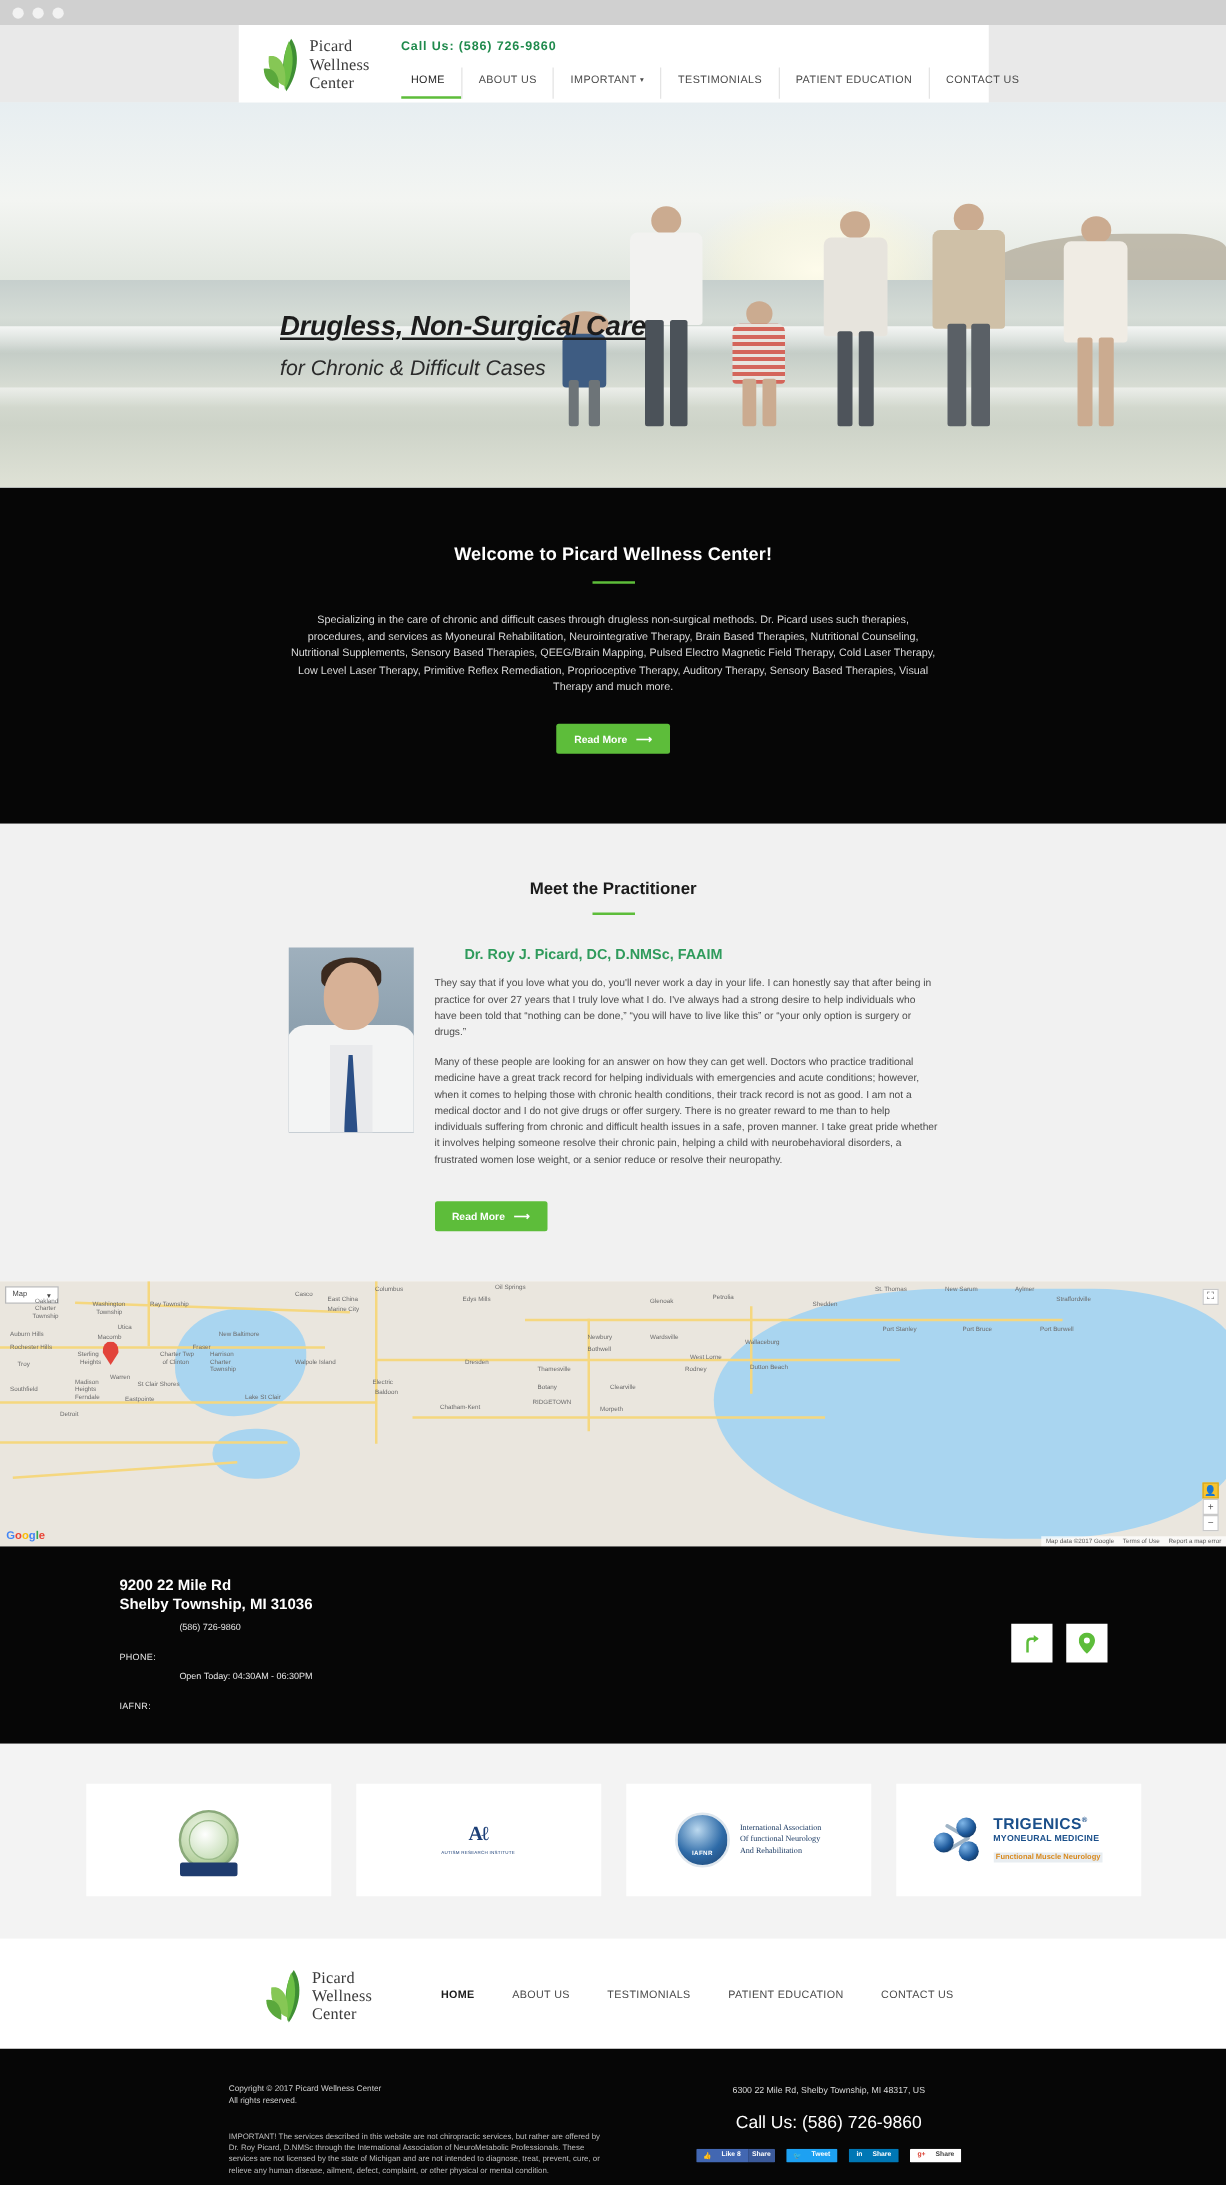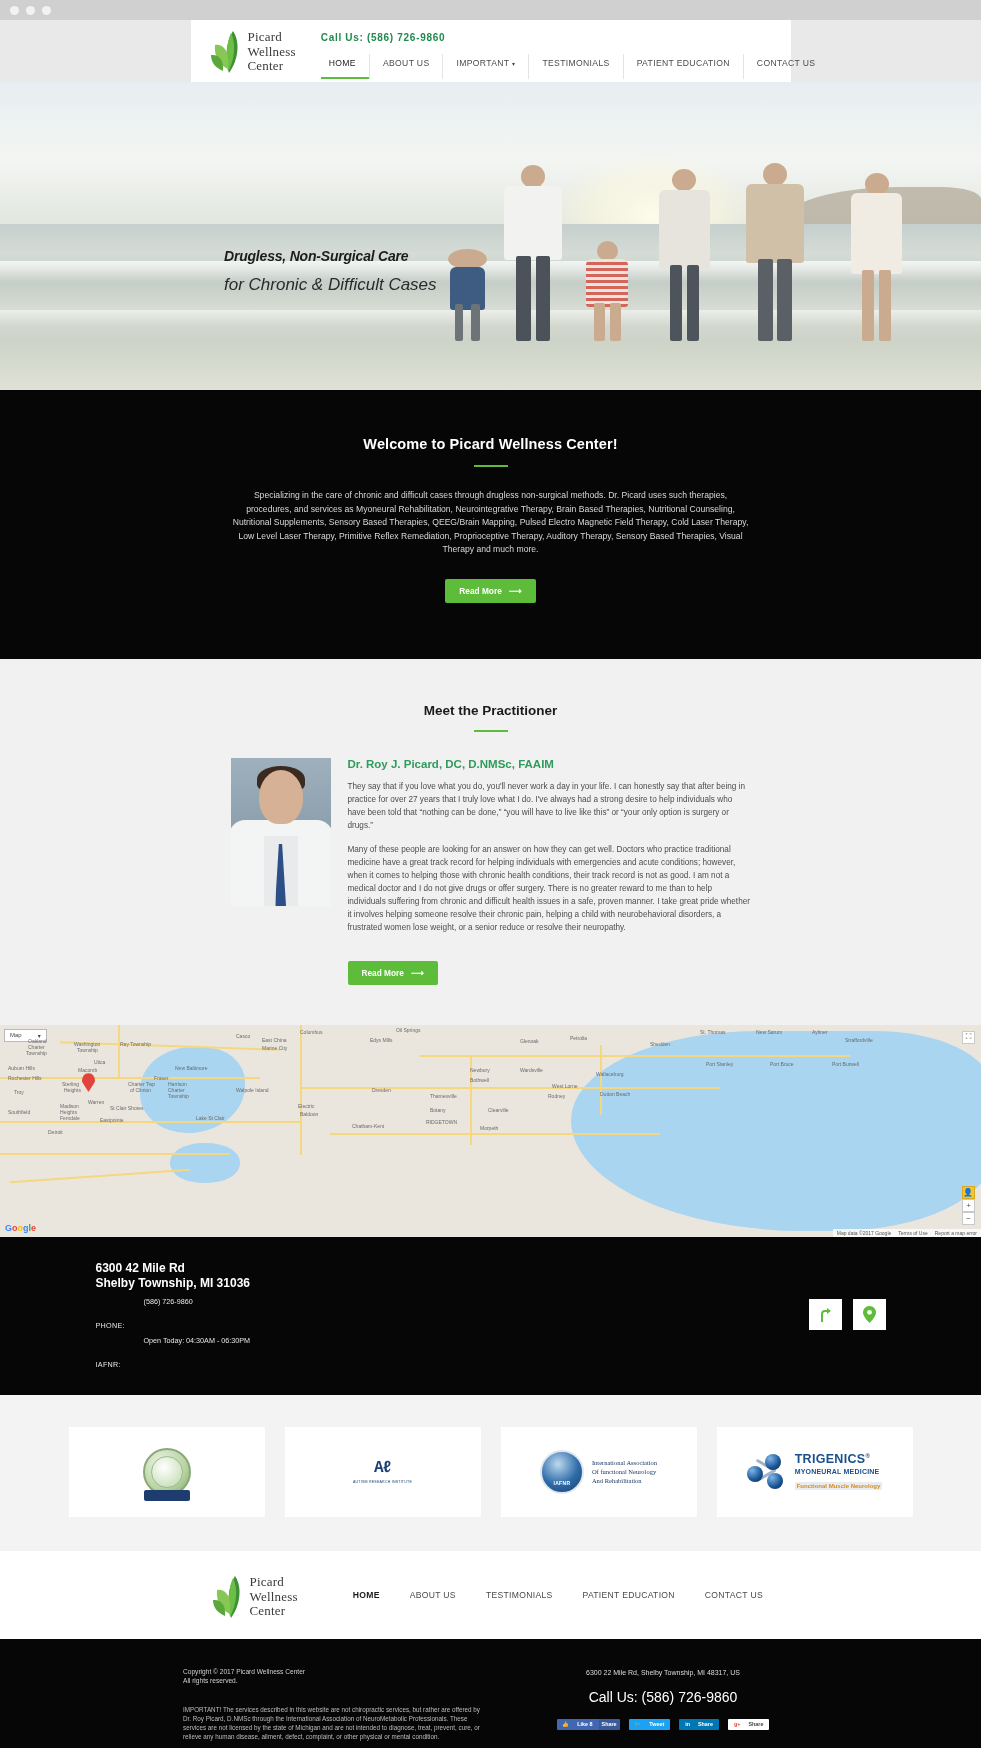--- a/index.html
+++ b/index.html
@@ -118,25 +118,26 @@
   .p-head { width: 100%; border-radius: 50%; background: #cbab90; position: absolute; }
   .p-body { position: absolute; border-radius: 6px 6px 3px 3px; }
   .p-leg { position: absolute; background: #5b5f63; border-radius: 2px; }
   .hero-text {
     position: absolute;
     left: 224px;
     top: 166px;
     z-index: 3;
   }
   .hero-l1 {
-    font-size: 14px;
+    font-size: 22px;
     font-weight: bold;
     font-style: italic;
     color: #1c1c1c;
     letter-spacing: -.2px;
+    text-decoration: underline;
   }
   .hero-l2 {
     font-size: 17px;
     font-style: italic;
     color: #2b2b2b;
     margin-top: 11px;
   }
 
   
   .welcome {
@@ -230,20 +231,21 @@
     position: absolute; left: 50%; bottom: 0; transform: translateX(-50%);
     width: 11px; height: 62px; background: #2b4f86;
     clip-path: polygon(35% 0, 65% 0, 100% 100%, 0 100%);
   }
   .prac-body { flex: 1; }
   .prac-name {
     color: #2f9b5c;
     font-size: 11.5px;
     font-weight: bold;
     margin-bottom: 10px;
+    margin-left: 24px;
   }
   .prac-body p {
     font-size: 8.2px;
     line-height: 13px;
     color: #4d4d4d;
     margin-bottom: 11px;
   }
   .prac-btn-wrap { width: 520px; margin: 16px auto 0 auto; padding-left: 117px; }
   .btn-green.sm { margin-top: 0; }
 
@@ -390,21 +392,21 @@
   }
   .ribbon {
     position: absolute; left: 50%; bottom: -7px; transform: translateX(-50%);
     width: 46px; height: 11px; background: #1f3c6e; border-radius: 2px;
   }
   .ari-mark {
     width: 34px; height: 38px; flex: 0 0 34px;
     display: flex; flex-direction: column; align-items: center; justify-content: center;
   }
   .ari-glyph {
-    font-family: Liberation Mono, monospace;
+    font-family: Liberation Serif, serif;
     font-size: 16px; font-weight: bold; color: #1c3f77; letter-spacing: -1px; text-align: center;
   }
   .ari-txt { font-size: 3.6px; color: #1c3f77; letter-spacing: .2px; margin-top: 3px; white-space: nowrap;}
   .iafnr-seal {
     width: 44px; height: 44px; border-radius: 50%;
     flex: 0 0 44px;
     background: radial-gradient(circle at 40% 30%, #bcd9ef, #2e6ba8 55%, #1b3f6b 100%);
     border: 2px solid #dfe7ee;
     position: relative;
     display: flex; align-items: flex-end; justify-content: center;
@@ -755,21 +757,21 @@
       <div class="map-label" style="left: 196px; top: 90px;">Lake St Clair</div>
       <div class="map-label" style="left: 48px; top: 104px;">Detroit</div>
       <div class="map-label" style="left: 426px; top: 94px;">RIDGETOWN</div>
       <div class="map-label" style="left: 430px; top: 68px;">Thamesville</div>
     </div>
 </div>
 
 <div class="contact">
   <div class="contact-inner">
     <div>
-      <div class="addr-line">6300 42 Mile Rd</div>
+      <div class="addr-line">9200 22 Mile Rd</div>
       <div class="addr-line">Shelby Township, MI 31036</div>
       <div class="meta-row">
         <div class="meta-key">PHONE:</div>
         <div class="meta-val">(586) 726-9860</div>
       </div>
       <div class="meta-row">
         <div class="meta-key">IAFNR:</div>
         <div class="meta-val">Open Today: 04:30AM - 06:30PM</div>
       </div>
     </div>

